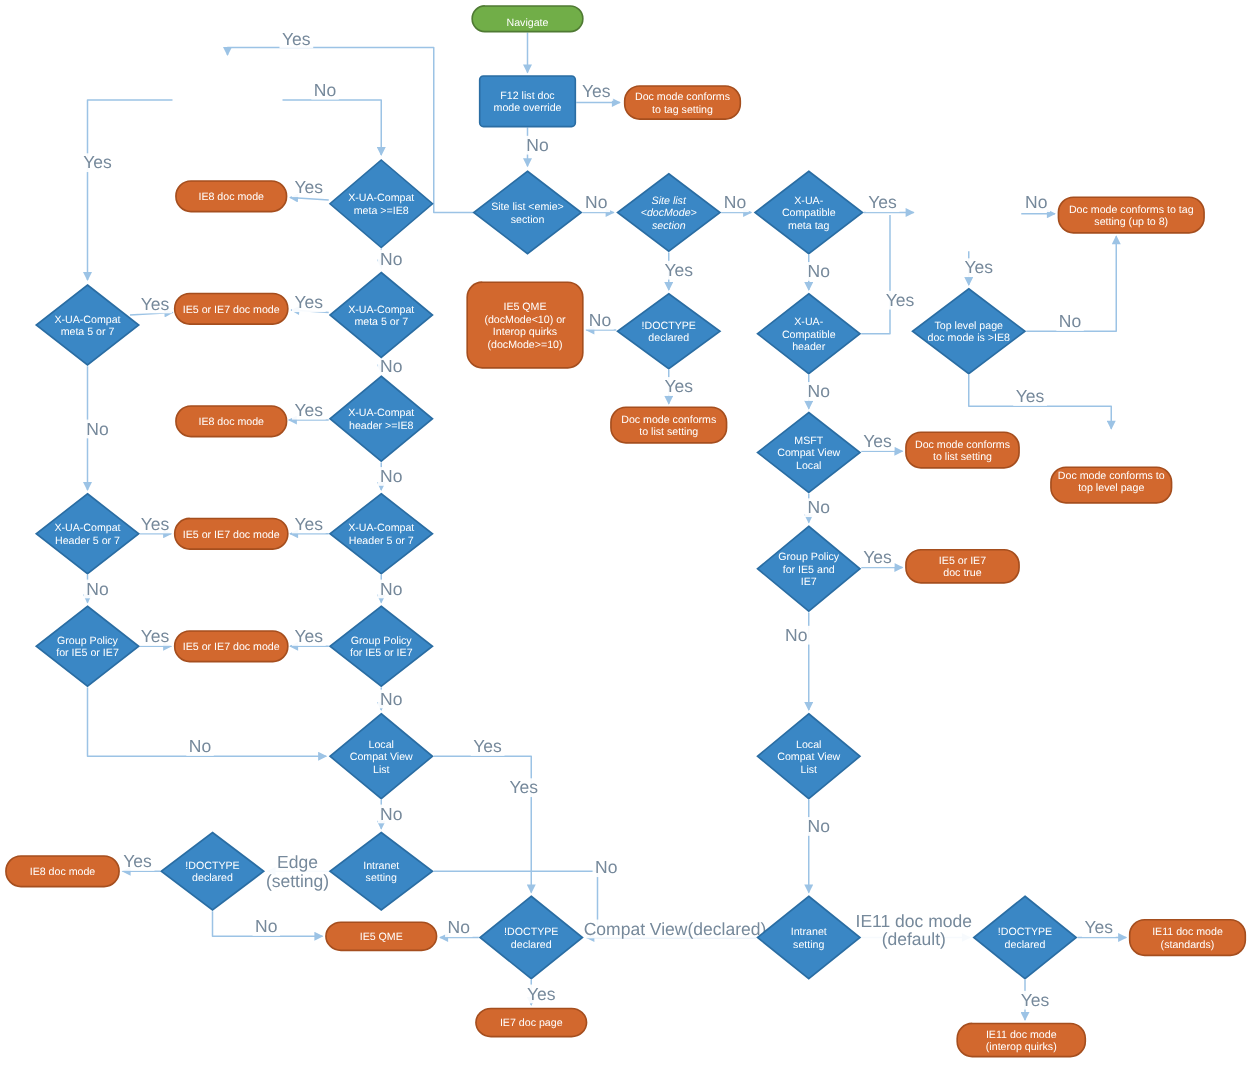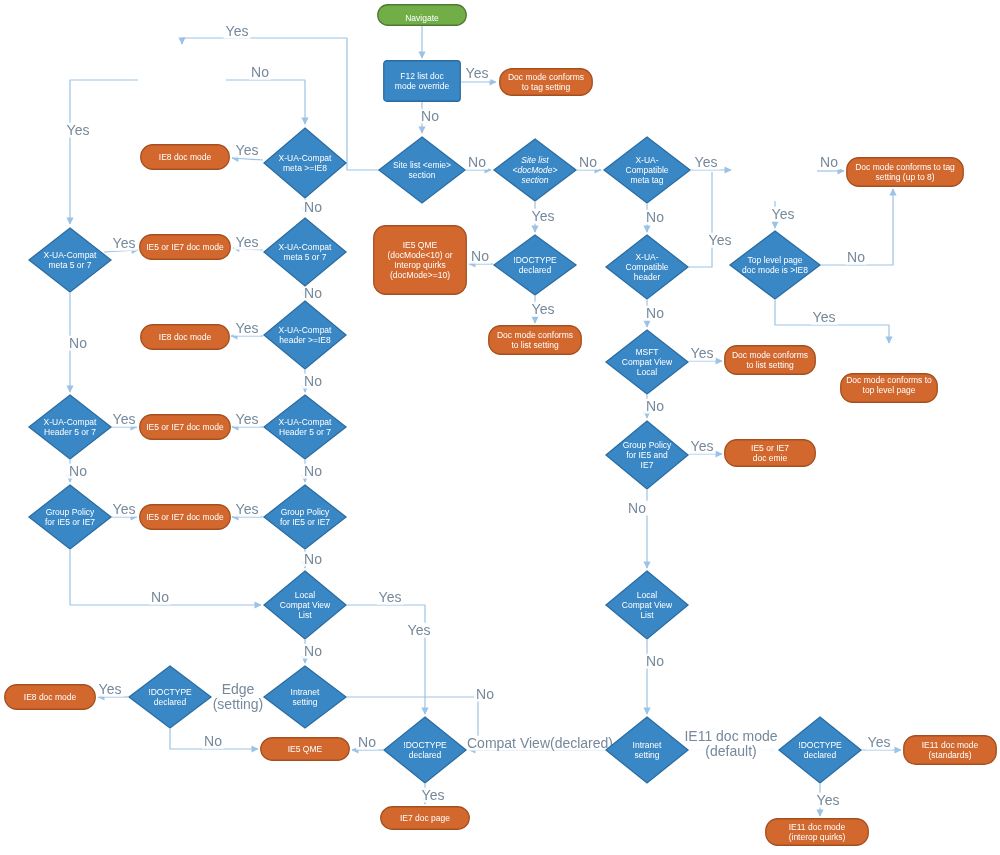--- a/index.html
+++ b/index.html
@@ -317,21 +317,21 @@
       </svg>
       <div class="node-label" style="color: rgb(255, 255, 255);">Group Policy
 for IE5 and
 IE7</div>
     </div>
     <div class="node terminal" style="left: 724px; top: 439px; width: 92px; height: 28px;">
       <svg width="92" height="28">
         <rect x="0.75" y="0.75" width="90.5" height="26.5" rx="12" fill="#D2682E" stroke="#A54E1E" stroke-width="1.3"></rect>
       </svg>
       <div class="node-label" style="color: rgb(255, 255, 255);">IE5 or IE7
-doc emie</div>
+doc true</div>
     </div>
     <div class="node decision" style="left: 28px; top: 484px; width: 84px; height: 66px;">
       <svg width="84" height="66">
         <polygon points="42,1 83,33 42,65 1,33" fill="#3A87C5" stroke="#2A6DA3" stroke-width="1.3"></polygon>
       </svg>
       <div class="node-label" style="color: rgb(255, 255, 255);">Group Policy
 for IE5 or IE7</div>
     </div>
     <div class="node terminal" style="left: 139px; top: 504px; width: 92px; height: 26px;">
       <svg width="92" height="26">

